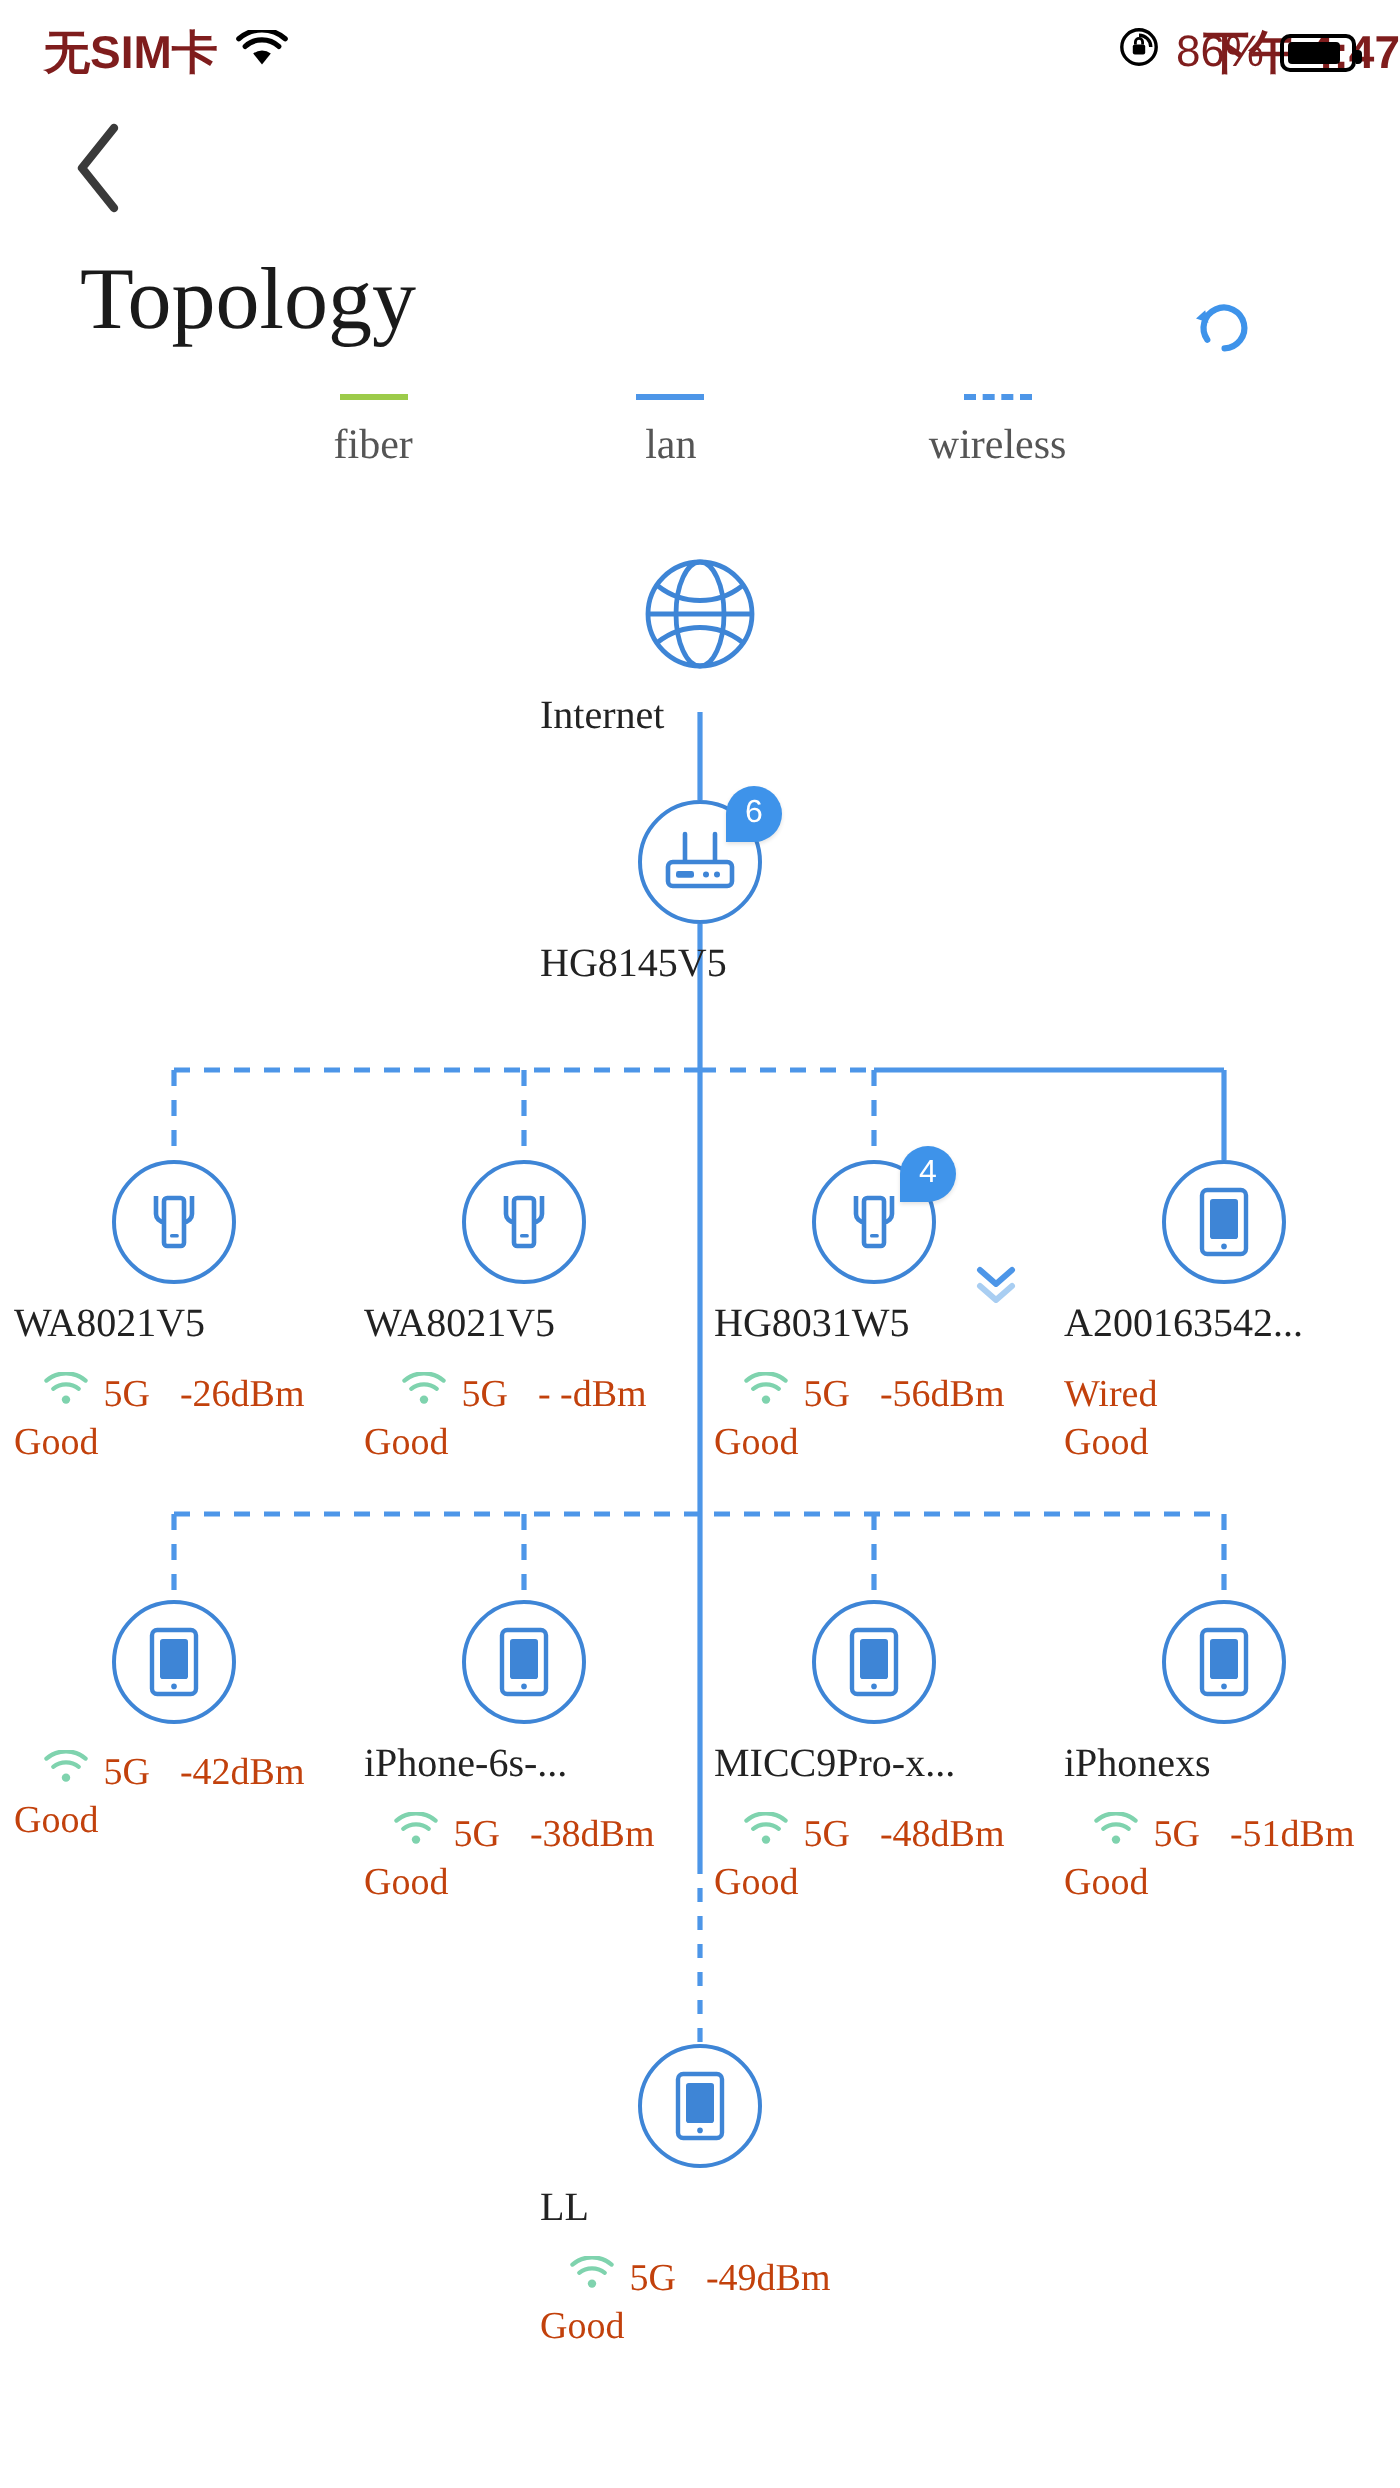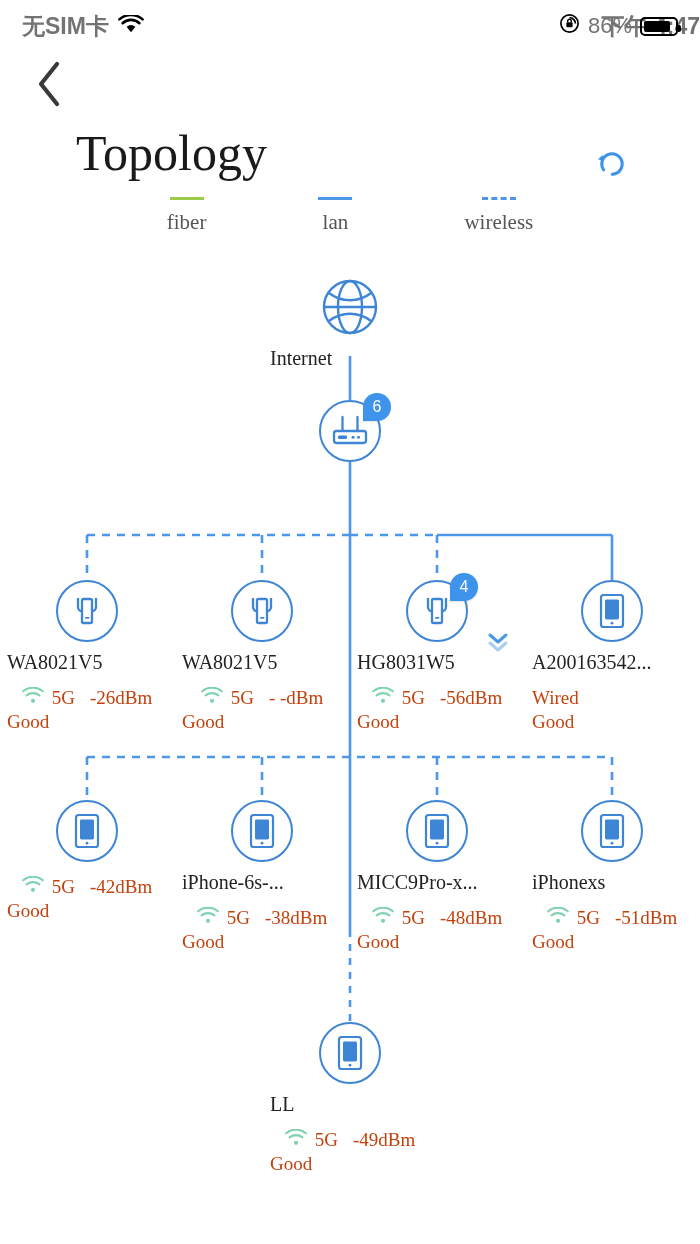--- a/index.html
+++ b/index.html
@@ -10,21 +10,21 @@
     overflow: hidden;
   }
   #app { position: relative; width: 700px; height: 1244px; background:#fff; }
 
   
   .statusbar {
     position: absolute; top: 0; left: 0; width: 700px; height: 52px;
     display: flex; align-items: center; justify-content: space-between;
     padding: 0 22px;
     font-family: "Liberation Sans", sans-serif;
-    font-weight: bold; font-size: 23px; color: #737373;
+    font-weight: bold; font-size: 23px; color: #7f1d1d;
   }
   .sb-left { display: flex; align-items: center; gap: 9px; }
   .sb-center { position:absolute; left:0; right:0; text-align:right; font-size:23px; font-weight:bold; pointer-events:none;}
   .sb-right { display: flex; align-items: center; gap: 8px; margin-left:auto; }
   .sb-pct { font-size: 22px; font-weight: normal; }
   .batt {
     width: 38px; height: 19px; border: 2px solid #000; border-radius: 5px;
     position: relative; padding: 2px;
   }
   .batt::after {
@@ -33,23 +33,22 @@
   }
   .batt i { display:block; height:100%; width:86%; background:#000; border-radius:2px; }
 
   
   .backbtn {
     position:absolute; left:26px; top:58px; width:46px; height:52px;
     display:flex; align-items:center; justify-content:center; cursor:pointer;
   }
   .page-title {
     position:absolute; left:40px; top:128px;
-    font-size:50px; color:#1a1a1a; letter-spacing:0px; line-height:1;
+    font-size:44px; color:#1a1a1a; letter-spacing:0px; line-height:1;
     font-family:"Liberation Serif","DejaVu Serif",serif;
-    margin-left:36px;
   }
   .refresh-btn {
     position:absolute; left:592px; top:144px; width:40px; height:40px;
     display:flex; align-items:center; justify-content:center; cursor:pointer;
   }
 
   
   .legend {
     position:absolute; top:197px; left:0; width:700px;
     display:flex; justify-content:center; gap:0;
@@ -212,20 +211,21 @@
             <line x1="12.5" y1="3" x2="12.5" y2="16"></line>
             <line x1="27.5" y1="3" x2="27.5" y2="16"></line>
             <rect x="4" y="17" width="32" height="12" rx="2.4"></rect>
           </g>
           <rect x="8" y="21.5" width="9" height="3.4" rx="1.2" fill="#3E85D6"></rect>
           <circle cx="23" cy="23.2" r="1.5" fill="#3E85D6"></circle>
           <circle cx="28.5" cy="23.2" r="1.5" fill="#3E85D6"></circle>
         </svg>
         <span class="badge">6</span>
       </div>
+      <div class="label">HG8145V5</div>
     </div>
 
     <div class="node" style="left:7px; top:580px;">
       <div class="ring">
         <svg width="36" height="36" viewBox="0 0 36 36">
           <g stroke="#3E85D6" stroke-width="2.3" fill="none" stroke-linejoin="round">
             <path d="M9 5 v9 a4 4 0 0 0 4 4"></path>
             <path d="M27 5 v9 a4 4 0 0 1 -4 4"></path>
             <rect x="13" y="6" width="10" height="24" rx="1.6"></rect>
           </g>

